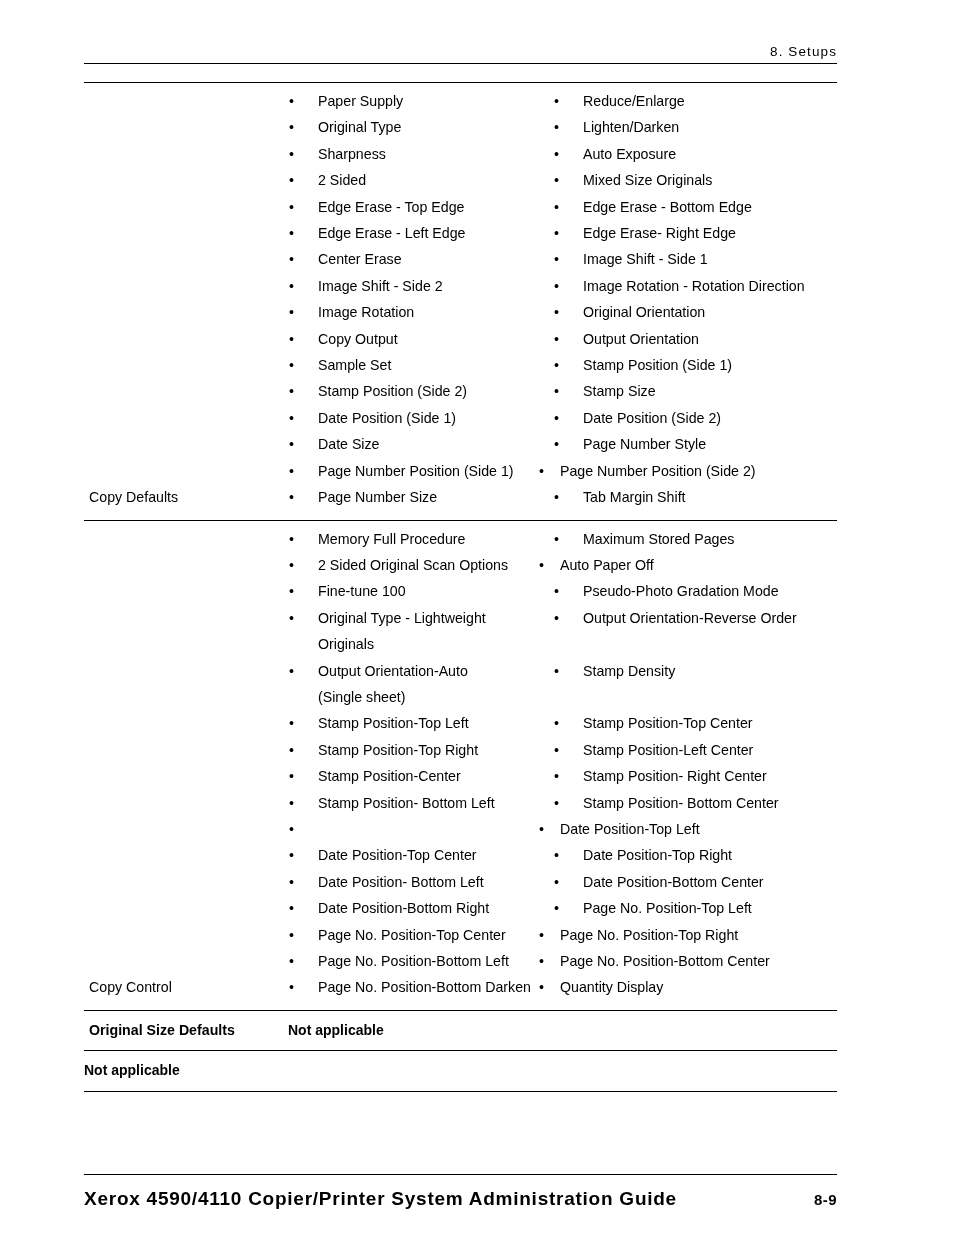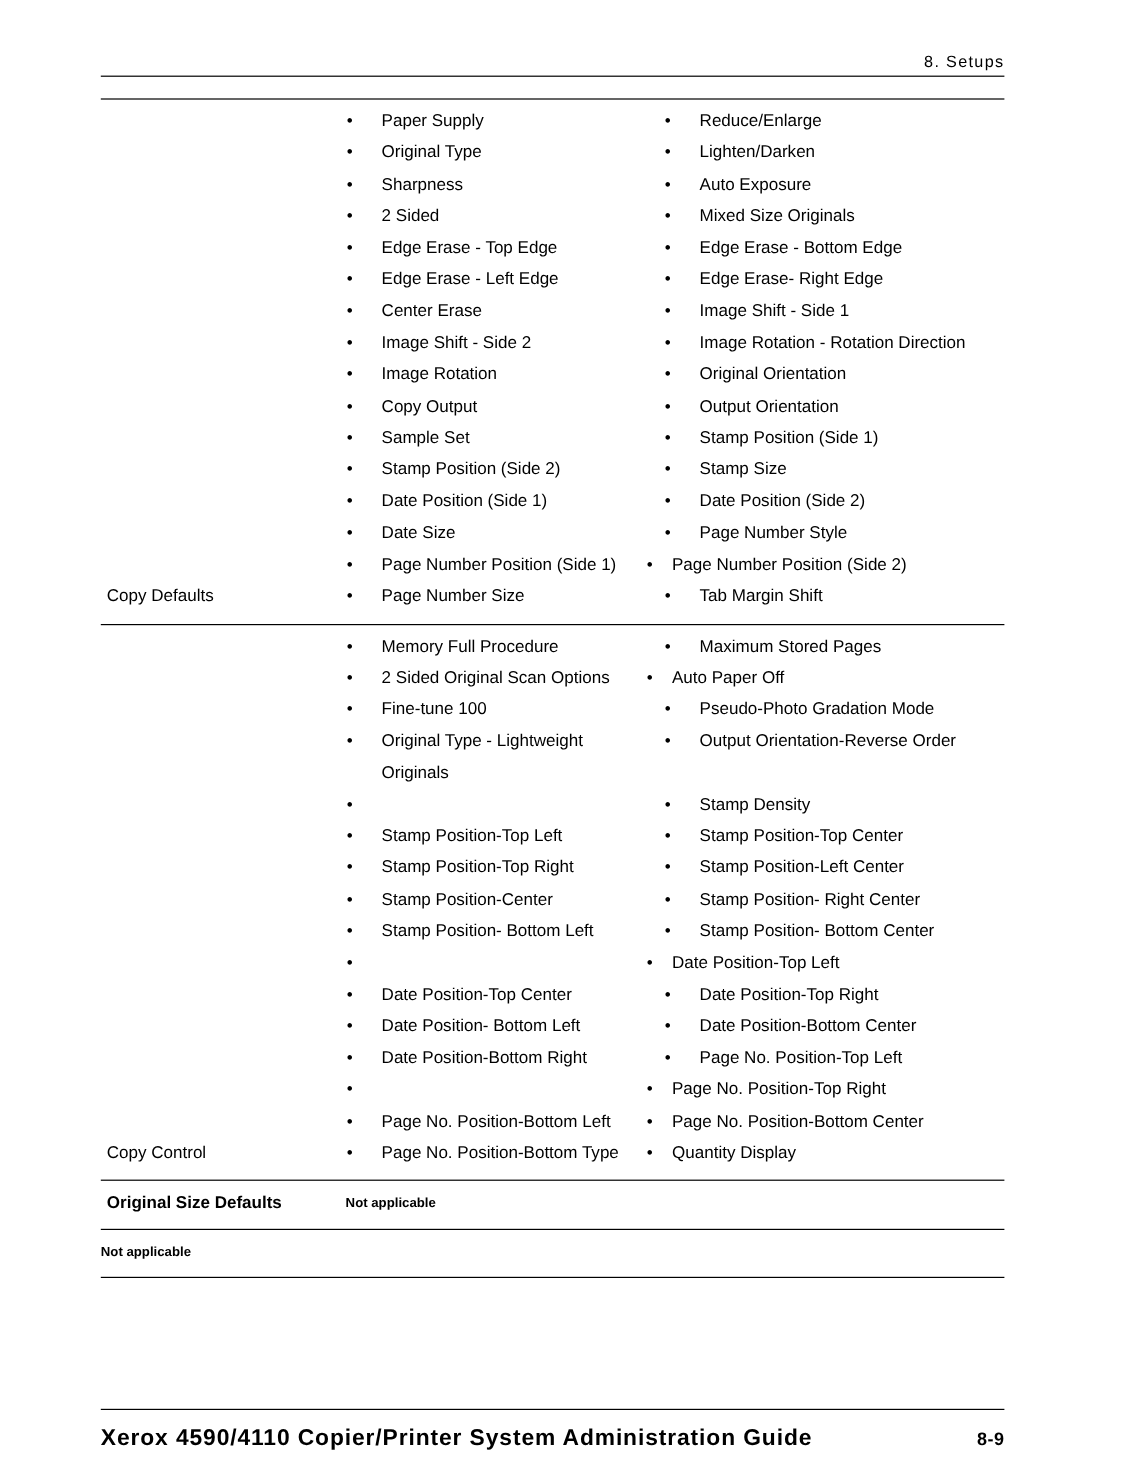--- a/index.html
+++ b/index.html
@@ -120,21 +120,21 @@
     width: 22px;
   }
   .item-text {
     font-size: 14.2px;
     line-height: 26.4px;
     white-space: pre-line;
   }
 
   .value-cell {
     flex: 1 1 auto;
-    font-size: 11px;
+    font-size: 14px;
     line-height: 26.4px;
     padding-left: 0px;
   }
 
   
   .footer {
     position: absolute;
     left: 84px;
     top: 1174px;
     width: 753px;
@@ -373,20 +373,22 @@
 Originals</span>
             </div>
             <div class="col-b">
               <span class="bullet">•</span>
               <span class="item-text">Output Orientation-Reverse Order</span>
             </div>
           </div>
           <div class="pair">
             <div class="col-a">
               <span class="bullet">•</span>
+              <span class="item-text">Output Orientation-Auto
+ (Single sheet)</span>
             </div>
             <div class="col-b">
               <span class="bullet">•</span>
               <span class="item-text">Stamp Density</span>
             </div>
           </div>
           <div class="pair">
             <div class="col-a">
               <span class="bullet">•</span>
               <span class="item-text">Stamp Position-Top Left</span>
@@ -461,40 +463,41 @@
               <span class="item-text">Date Position-Bottom Right</span>
             </div>
             <div class="col-b">
               <span class="bullet">•</span>
               <span class="item-text">Page No. Position-Top Left</span>
             </div>
           </div>
           <div class="pair">
             <div class="col-a wide">
               <span class="bullet">•</span>
+              <span class="item-text">Page No. Position-Top Center</span>
             </div>
             <div class="col-b">
               <span class="bullet tight">•</span>
               <span class="item-text">Page No. Position-Top Right</span>
             </div>
           </div>
           <div class="pair">
             <div class="col-a wide">
               <span class="bullet">•</span>
               <span class="item-text">Page No. Position-Bottom Left</span>
             </div>
             <div class="col-b">
               <span class="bullet tight">•</span>
               <span class="item-text">Page No. Position-Bottom Center</span>
             </div>
           </div>
           <div class="pair">
             <div class="col-a wide">
               <span class="bullet">•</span>
-              <span class="item-text">Page No. Position-Bottom Type</span>
+              <span class="item-text">Page No. Position-Bottom Darken</span>
             </div>
             <div class="col-b">
               <span class="bullet tight">•</span>
               <span class="item-text">Quantity Display</span>
             </div>
           </div>
         </div>
       </div>
       <div class="row row-simple">
         <div class="cat-cell">Original Size Defaults</div>

